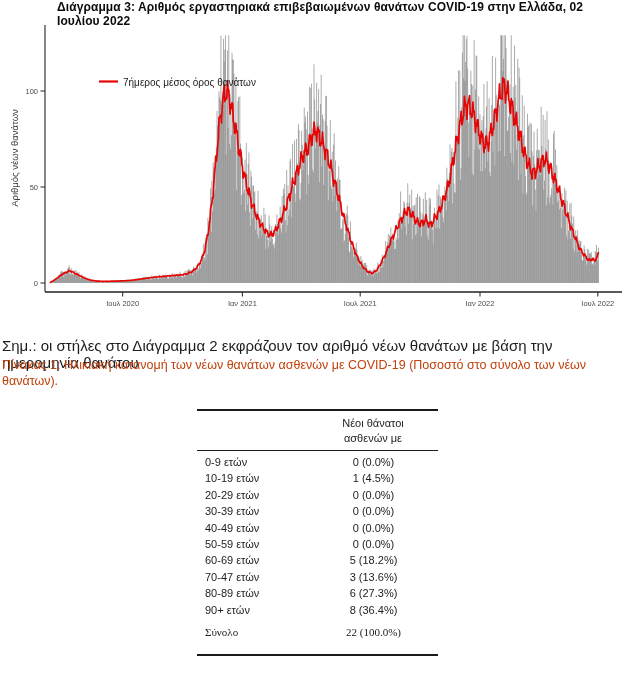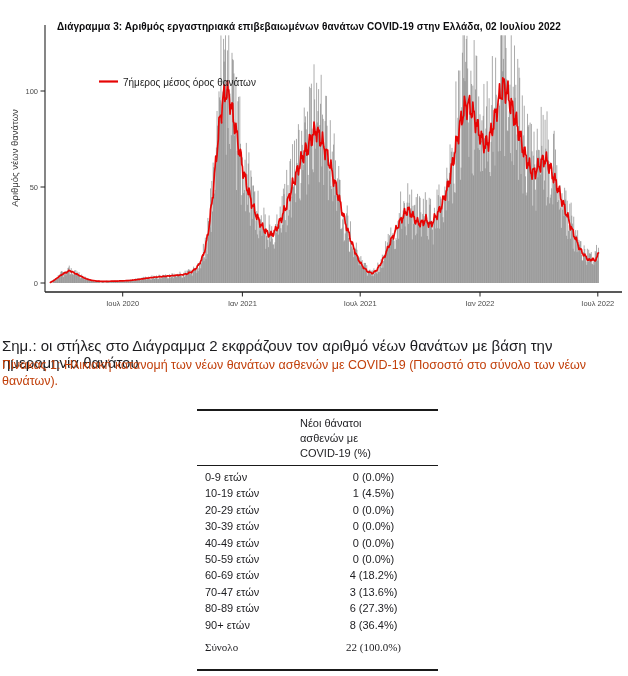--- a/index.html
+++ b/index.html
@@ -1,28 +1,28 @@
 <!DOCTYPE html>
 <html><head>
 <meta charset="utf-8">
 <style>
   html,body{margin:0;padding:0;background:#ffffff;}
   #page{position:relative;width:628px;height:676px;background:#ffffff;overflow:hidden;
         font-family:"Liberation Sans", sans-serif;color:#1d1d20;}
   .abs{position:absolute;}
-  #chart-title{left:57px;top:21px;width:540px;font-size:10px;font-weight:bold;color:#0b0b0d;letter-spacing:0.1px;}
+  #chart-title{left:57px;top:0;width:540px;font-size:12px;font-weight:bold;color:#0b0b0d;letter-spacing:0.1px;}
   #legend-label{left:123px;top:77px;font-size:10px;color:#222;white-space:nowrap;}
   #ylabel{left:14px;top:158px;transform:translate(-50%,-50%) rotate(-90deg);font-size:9.5px;color:#3a3a3a;white-space:nowrap;}
   #xlabel{left:233px;top:313px;width:200px;text-align:center;font-size:10.5px;color:#333;}
   #chart-box{left:0;top:0;width:628px;height:332px;}
   #note{left:2px;top:337px;width:620px;font-size:15px;color:#1d1d20;}
   #table-title{left:2px;top:357px;width:624px;font-size:12.5px;line-height:1.3;color:#c2410c;}
   #age-table{left:197px;top:409px;width:241px;border-top:2px solid #1a1a1a;border-bottom:2px solid #1a1a1a;font-size:11px;}
   #age-table .thead{padding:5px 0 4px 0;border-bottom:1.5px solid #1a1a1a;}
-  #age-table .hline{margin-left:103px;width:146px;line-height:15px;}
+  #age-table .hline{margin-left:103px;width:146px;text-align:center;line-height:15px;}
   .tgroup{}
   .tgroup.g0{margin-top:3px;}
   .tgroup.g1{margin-top:0;}
   .tgroup.g2{margin-top:6px;margin-bottom:14px;font-family:Liberation Serif, serif;}
   .trow{position:relative;height:16.4px;line-height:16.4px;}
   .trow .lab{position:absolute;left:8px;white-space:nowrap;}
   .trow .val{position:absolute;left:99px;width:155px;text-align:center;white-space:nowrap;}
 </style>
 </head>
 <body>
@@ -63,21 +63,20 @@
 
 
   <div id="note" class="abs">Σημ.: οι στήλες στο Διάγραμμα 2 εκφράζουν τον αριθμό νέων θανάτων με βάση την ημερομηνία θανάτου</div>
 
   <div id="table-title" class="abs">Πίνακας 1: Ηλικιακή κατανομή των νέων θανάτων ασθενών με COVID-19 (Ποσοστό στο σύνολο των νέων θανάτων).</div>
 
   <div id="age-table" class="abs">
     <div class="thead">
         <div class="hline">Νέοι θάνατοι</div>
         <div class="hline">ασθενών με</div>
-        <div class="hline">COVID-19 (%)</div>
       </div>
     <div class="tbody">
         <div class="tgroup g0">
           <div class="trow">
             <span class="lab">0-9 ετών</span>
             <span class="val">0 (0.0%)</span>
           </div>
           <div class="trow">
             <span class="lab">10-19 ετών</span>
             <span class="val">1 (4.5%)</span>
@@ -95,21 +94,21 @@
             <span class="val">0 (0.0%)</span>
           </div>
         </div>
         <div class="tgroup g1">
           <div class="trow">
             <span class="lab">50-59 ετών</span>
             <span class="val">0 (0.0%)</span>
           </div>
           <div class="trow">
             <span class="lab">60-69 ετών</span>
-            <span class="val">4 (18.2%)</span>
+            <span class="val">5 (18.2%)</span>
           </div>
           <div class="trow">
             <span class="lab">70-47 ετών</span>
             <span class="val">3 (13.6%)</span>
           </div>
           <div class="trow">
             <span class="lab">80-89 ετών</span>
             <span class="val">6 (27.3%)</span>
           </div>
           <div class="trow">

